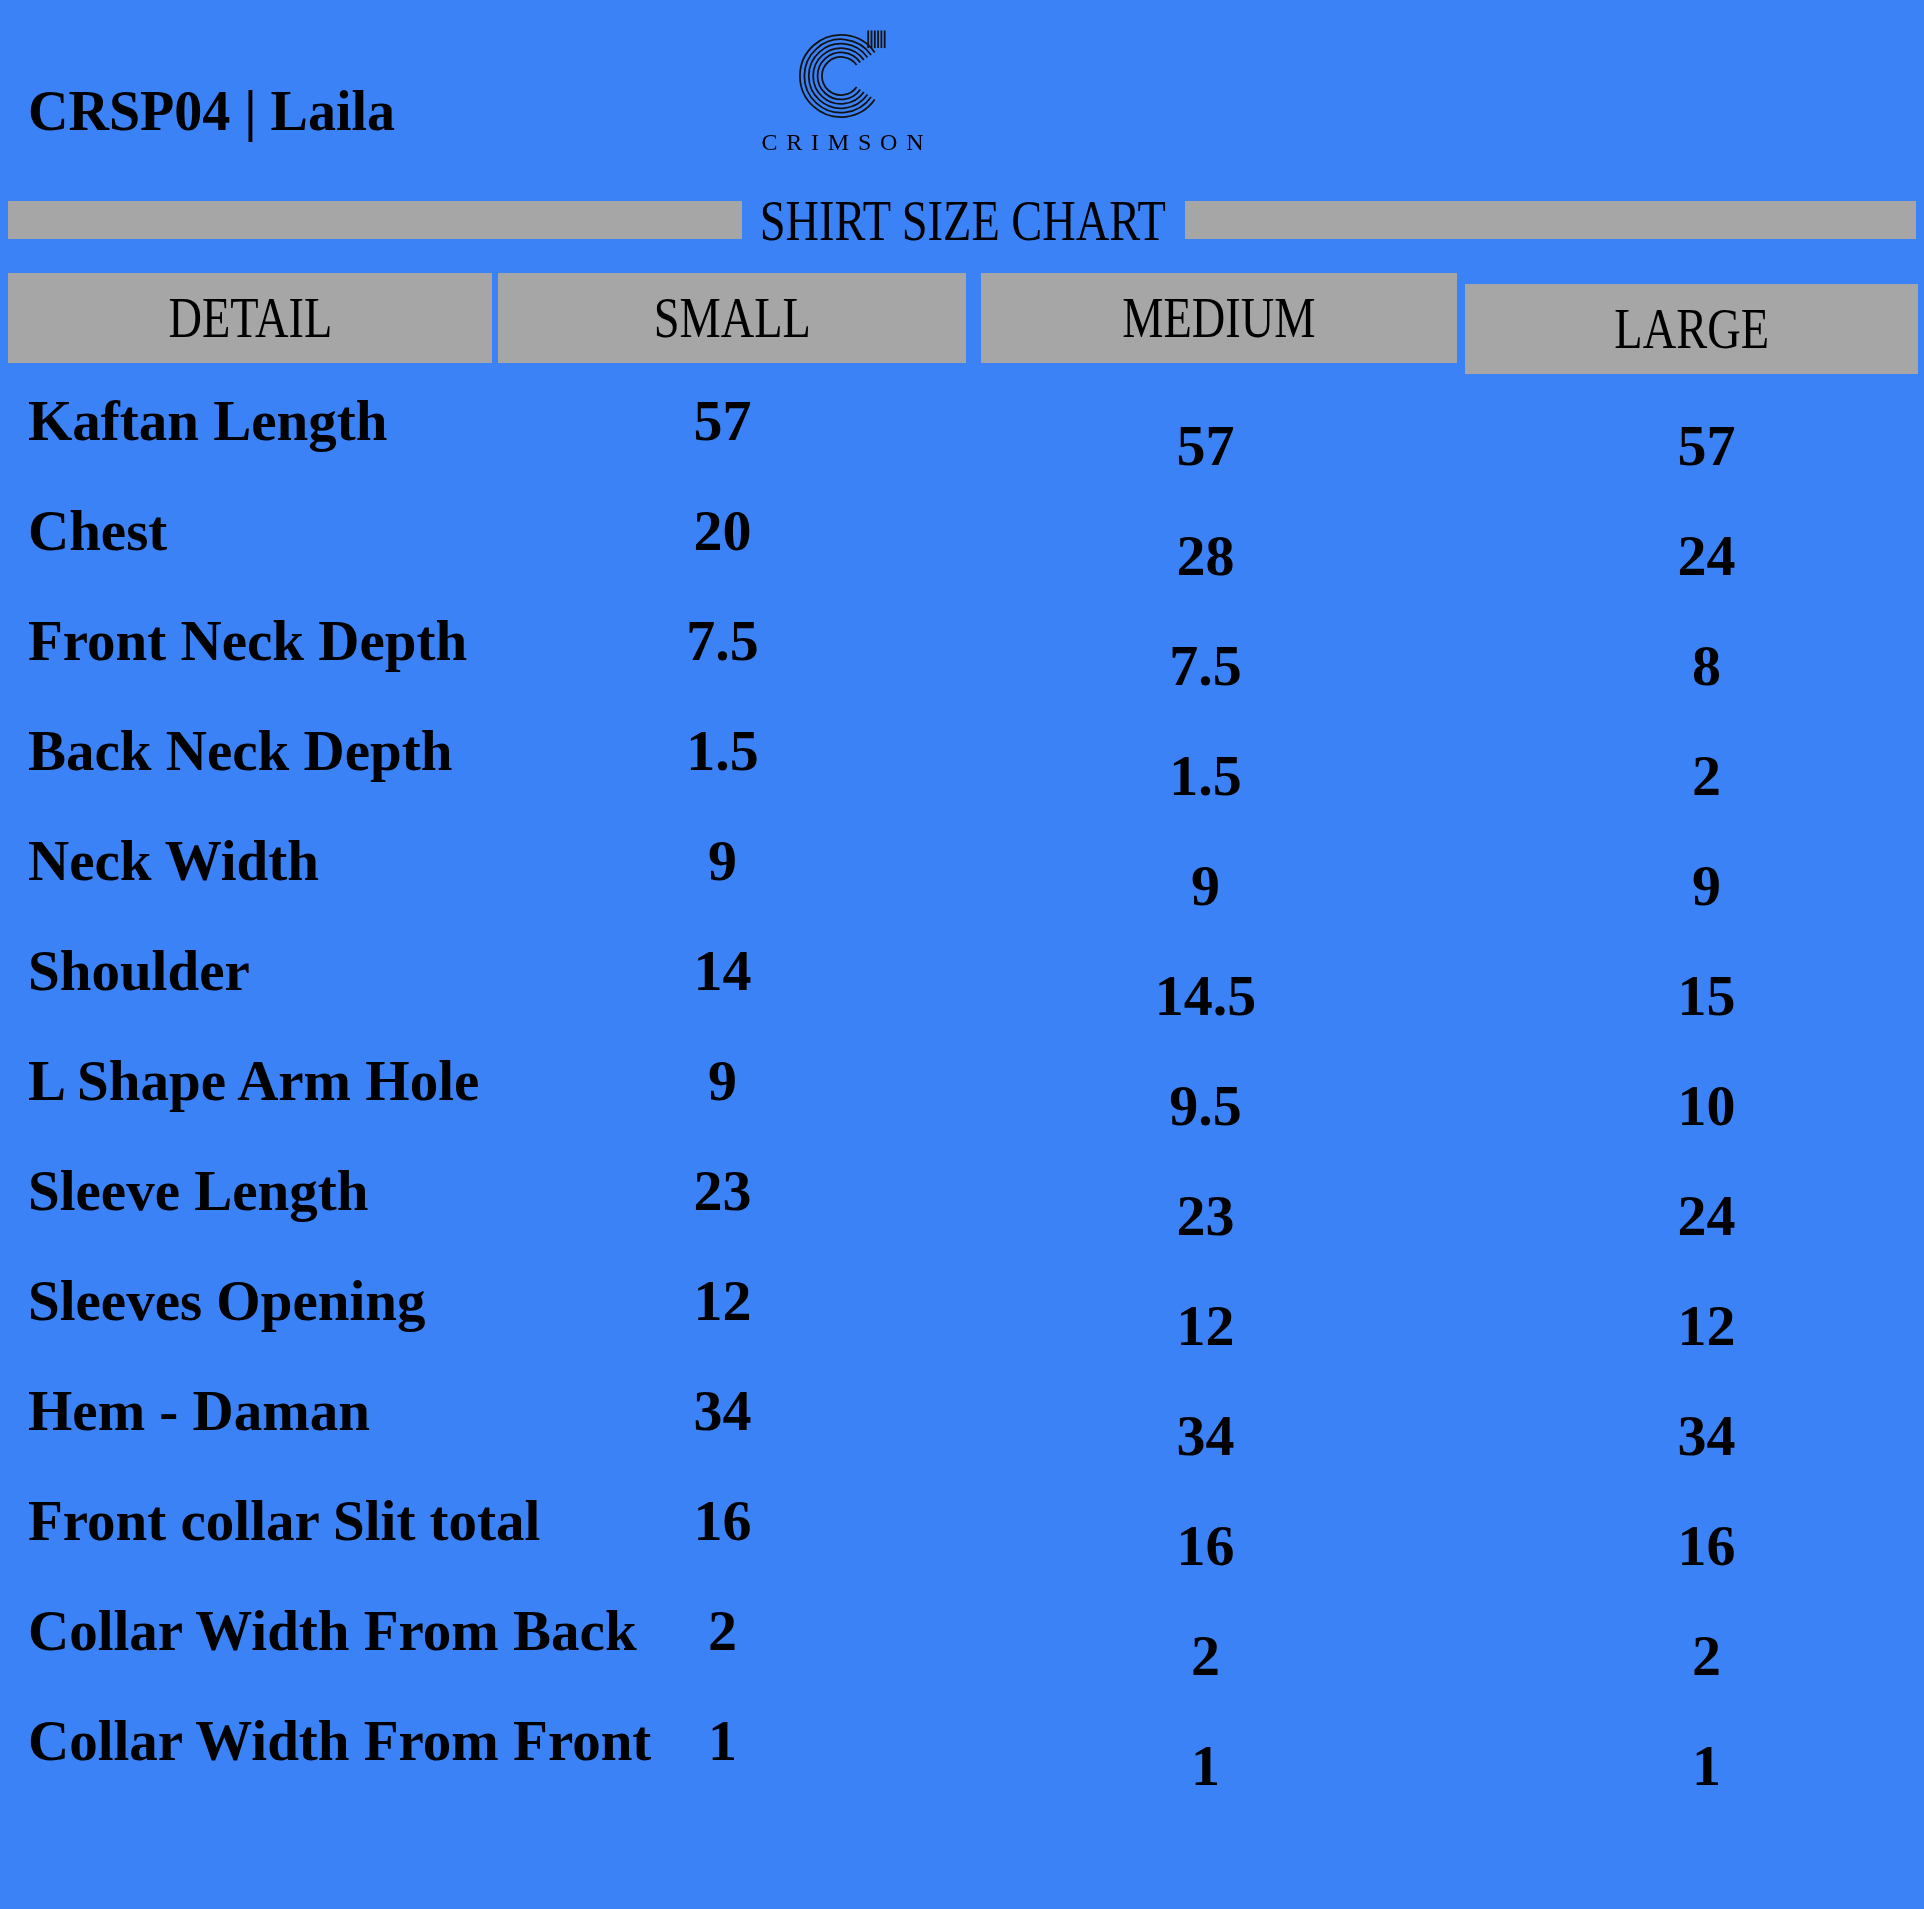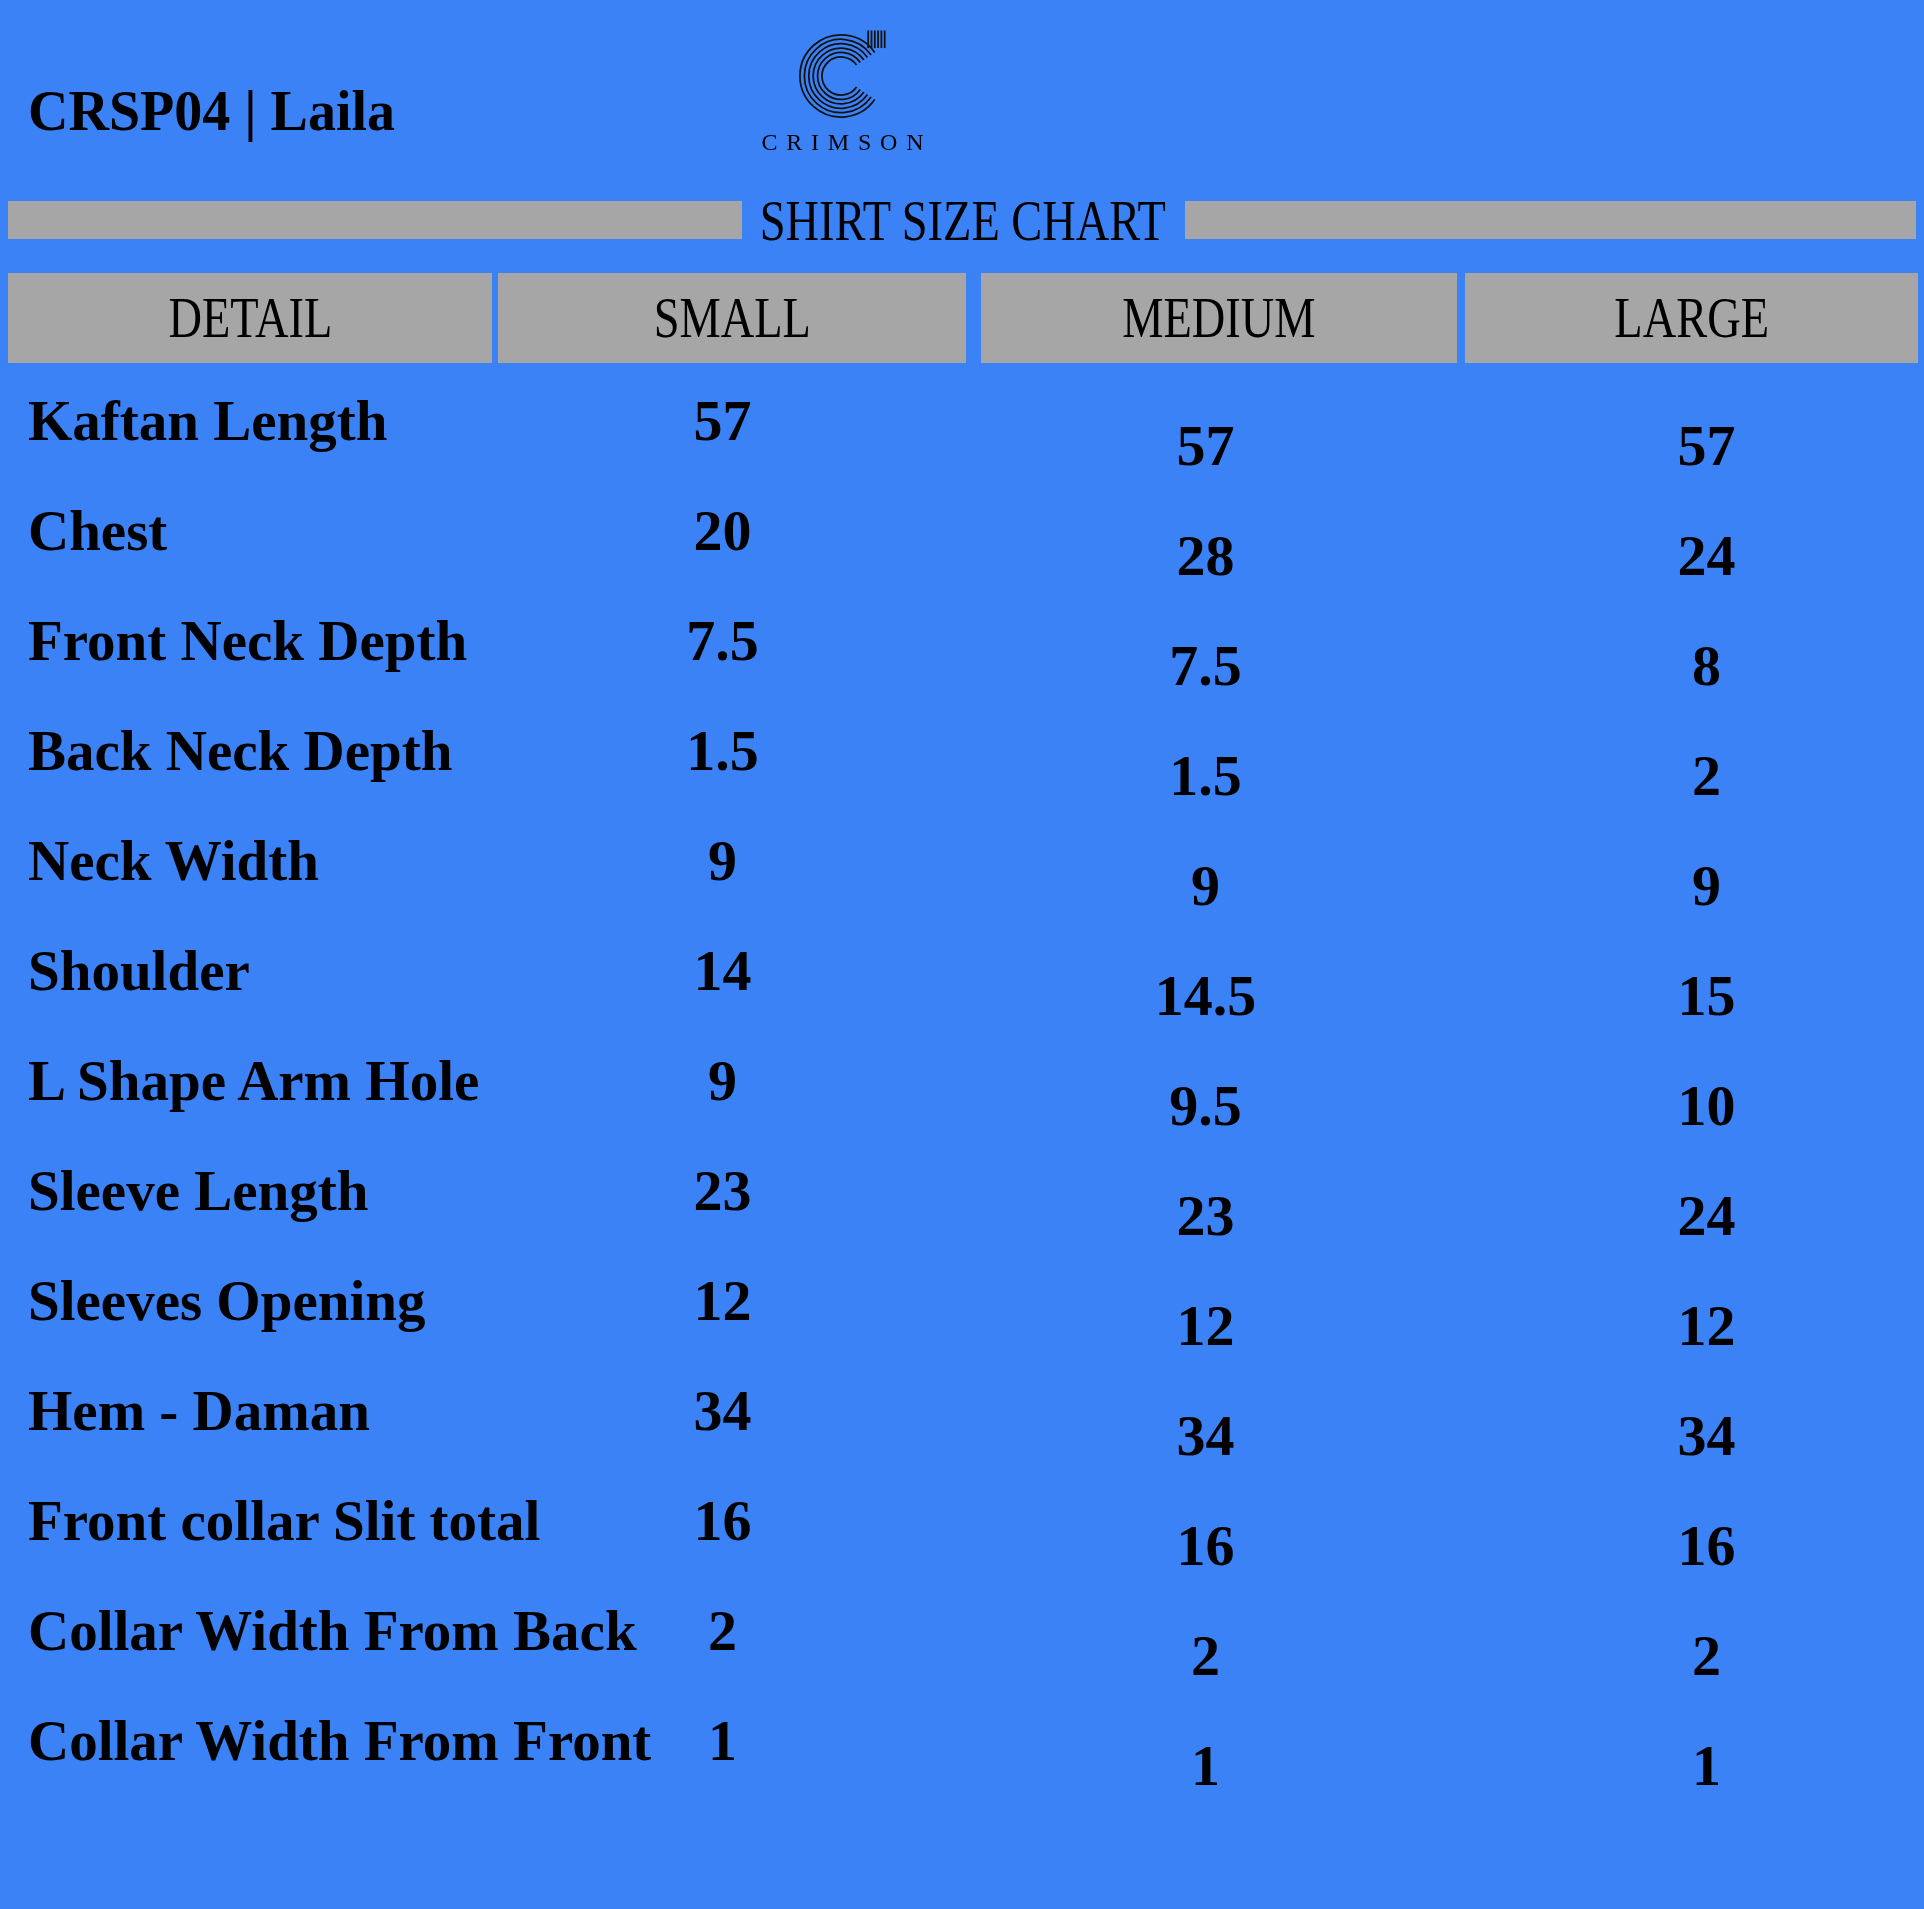--- a/index.html
+++ b/index.html
@@ -124,21 +124,21 @@
   <div class="thead">
     <div class="th c0" style="background: rgb(166, 166, 166);">
       <span class="squeeze">DETAIL</span>
     </div>
     <div class="th c1" style="background: rgb(166, 166, 166);">
       <span class="squeeze">SMALL</span>
     </div>
     <div class="th c2" style="background: rgb(166, 166, 166);">
       <span class="squeeze">MEDIUM</span>
     </div>
-    <div class="th c3" style="background: rgb(166, 166, 166);">
+    <div class="th c3" style="background: rgb(166, 166, 166); margin-top: 11px;">
       <span class="squeeze">LARGE</span>
     </div>
   </div>
 
   <div class="tbody">
     <div class="trow">
       <span class="cell-label">Kaftan Length</span>
       <span class="cell-small">57</span>
       <span class="cell-medium">57</span>
       <span class="cell-large">57</span>

